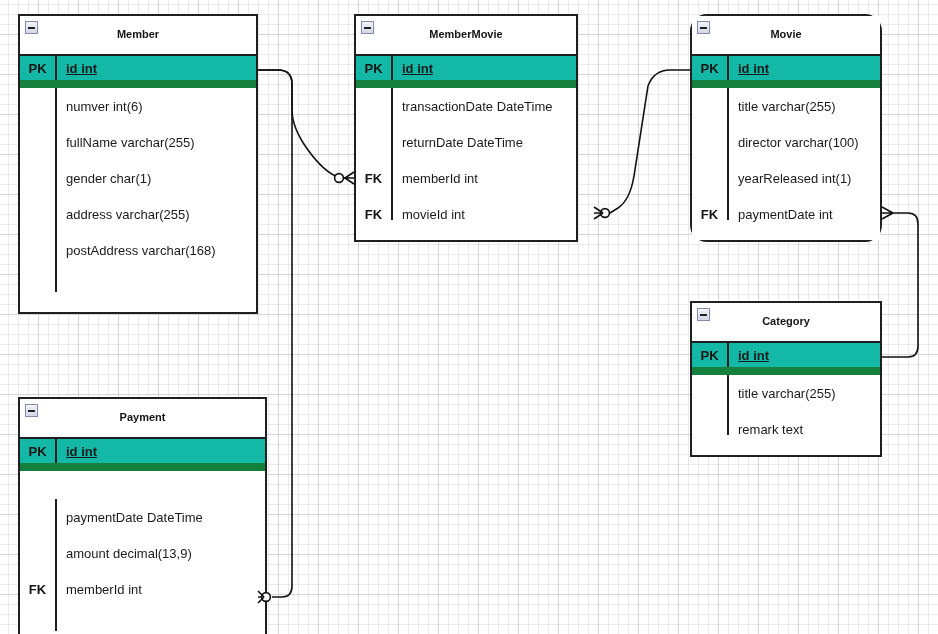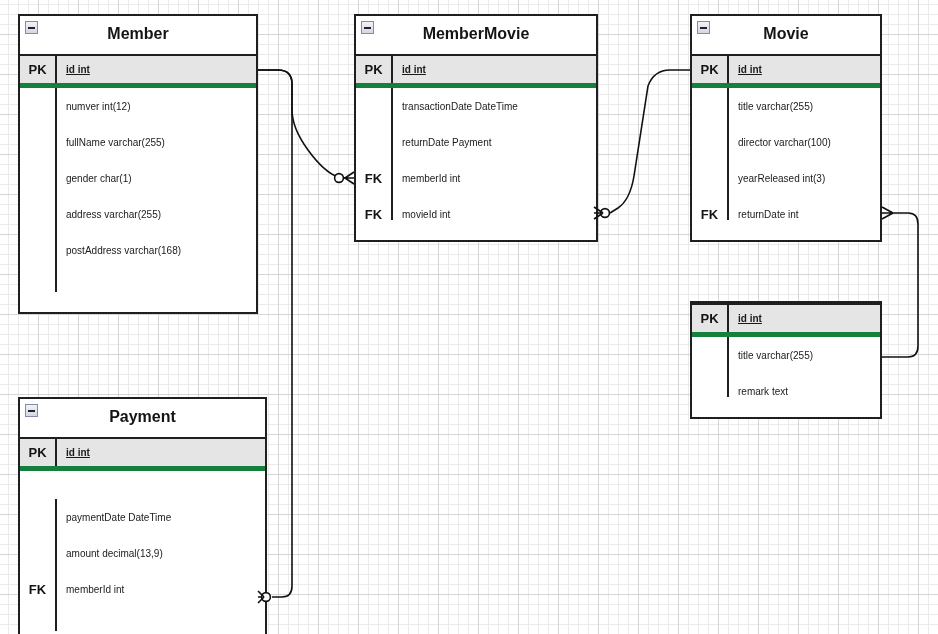--- a/index.html
+++ b/index.html
@@ -28,21 +28,21 @@
     background: #ffffff;
     border: 2px solid #1f1f1f;
   }
   .entity-title {
     position: relative;
     box-sizing: border-box;
     height: 38px;
     line-height: 36px;
     text-align: center;
     font-weight: bold;
-    font-size: 16px;
+    font-size: 11px;
     color: #141414;
     background: #ffffff;
   }
   .collapse-icon {
     position: absolute;
     left: 5px;
     top: 5px;
     width: 13px;
     height: 13px;
     box-sizing: border-box;
@@ -56,22 +56,22 @@
     top: 5px;
     width: 7px;
     height: 2px;
     background: #222222;
   }
   .pk-row {
     position: relative;
     box-sizing: border-box;
     height: 34px;
     border-top: 2px solid #1f1f1f;
-    border-bottom: 5px solid #15803d;
-    background: #e5e5e5;
+    border-bottom: 8px solid #15803d;
+    background: #14b8a6;
   }
   .attrs {
     position: relative;
     box-sizing: border-box;
     background: #ffffff;
   }
   .attr-row {
     position: relative;
     box-sizing: border-box;
     height: 36px;
@@ -94,21 +94,21 @@
     border-right: 2px solid #1f1f1f;
   }
   .name-cell {
     position: absolute;
     left: 46px;
     right: 4px;
     top: 0;
     bottom: 0;
     display: flex;
     align-items: center;
-    font-size: 10px;
+    font-size: 13px;
     color: #1a1a1a;
     white-space: nowrap;
   }
   .pk-row .name-cell {
     font-weight: bold;
     text-decoration: underline;
   }
   .col-divider {
     position: absolute;
     width: 2px;
@@ -146,102 +146,106 @@
       <span>Member</span>
     </div>
     <div class="pk-row">
       <div class="key-cell">PK</div>
       <div class="name-cell">id int</div>
     </div>
     <div class="attrs" style="height: 224px;">
       <div class="col-divider" style="top: 0px; height: 204px;"></div>
       <div class="attr-row">
         <div class="key-cell"></div>
-        <div class="name-cell">numver int(12)</div>
+        <div class="name-cell">numver int(6)</div>
       </div>
       <div class="attr-row">
         <div class="key-cell"></div>
         <div class="name-cell">fullName varchar(255)</div>
       </div>
       <div class="attr-row">
         <div class="key-cell"></div>
         <div class="name-cell">gender char(1)</div>
       </div>
       <div class="attr-row">
         <div class="key-cell"></div>
         <div class="name-cell">address varchar(255)</div>
       </div>
       <div class="attr-row">
         <div class="key-cell"></div>
         <div class="name-cell">postAddress varchar(168)</div>
       </div>
     </div>
   </div>
 
-  <div class="entity" id="ent-membermovie" style="left: 354px; top: 14px; width: 244px;">
+  <div class="entity" id="ent-membermovie" style="left: 354px; top: 14px; width: 224px;">
     <div class="entity-title">
       <span class="collapse-icon"></span>
       <span>MemberMovie</span>
     </div>
     <div class="pk-row">
       <div class="key-cell">PK</div>
       <div class="name-cell">id int</div>
     </div>
     <div class="attrs" style="height: 152px;">
       <div class="col-divider" style="top: 0px; height: 132px;"></div>
       <div class="attr-row">
         <div class="key-cell"></div>
         <div class="name-cell">transactionDate DateTime</div>
       </div>
       <div class="attr-row">
         <div class="key-cell"></div>
-        <div class="name-cell">returnDate Payment</div>
+        <div class="name-cell">returnDate DateTime</div>
       </div>
       <div class="attr-row">
         <div class="key-cell">FK</div>
         <div class="name-cell">memberId int</div>
       </div>
       <div class="attr-row">
         <div class="key-cell">FK</div>
         <div class="name-cell">movieId int</div>
       </div>
     </div>
   </div>
 
-  <div class="entity" id="ent-movie" style="left: 690px; top: 14px; width: 192px;">
+  <div class="entity" id="ent-movie" style="left: 690px; top: 14px; width: 192px; border-radius: 17px;">
     <div class="entity-title">
       <span class="collapse-icon"></span>
       <span>Movie</span>
     </div>
     <div class="pk-row">
       <div class="key-cell">PK</div>
       <div class="name-cell">id int</div>
     </div>
     <div class="attrs" style="height: 152px;">
       <div class="col-divider" style="top: 0px; height: 132px;"></div>
       <div class="attr-row">
         <div class="key-cell"></div>
         <div class="name-cell">title varchar(255)</div>
       </div>
       <div class="attr-row">
         <div class="key-cell"></div>
         <div class="name-cell">director varchar(100)</div>
       </div>
       <div class="attr-row">
         <div class="key-cell"></div>
-        <div class="name-cell">yearReleased int(3)</div>
+        <div class="name-cell">yearReleased int(1)</div>
       </div>
       <div class="attr-row">
         <div class="key-cell">FK</div>
-        <div class="name-cell">returnDate int</div>
+        <div class="name-cell">paymentDate int</div>
       </div>
     </div>
   </div>
 
   <div class="entity" id="ent-category" style="left: 690px; top: 301px; width: 192px;">
+    <div class="entity-title">
+      <span class="collapse-icon"></span>
+      <span>Category</span>
+    </div>
     <div class="pk-row">
       <div class="key-cell">PK</div>
       <div class="name-cell">id int</div>
     </div>
     <div class="attrs" style="height: 80px;">
       <div class="col-divider" style="top: 0px; height: 60px;"></div>
       <div class="attr-row">
         <div class="key-cell"></div>
         <div class="name-cell">title varchar(255)</div>
       </div>

